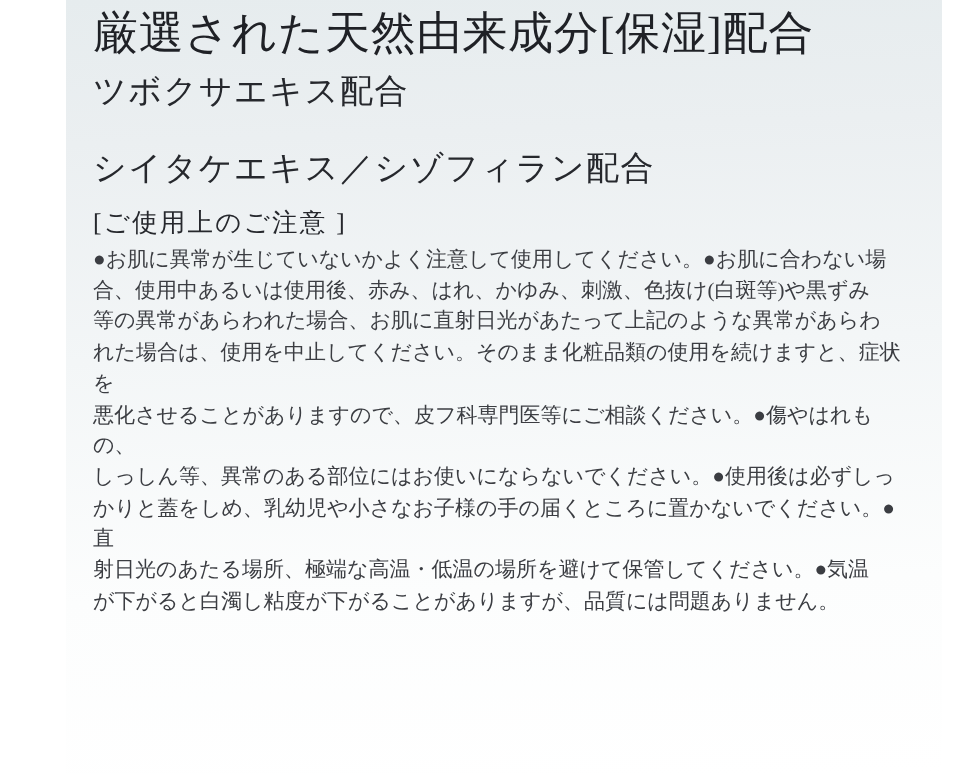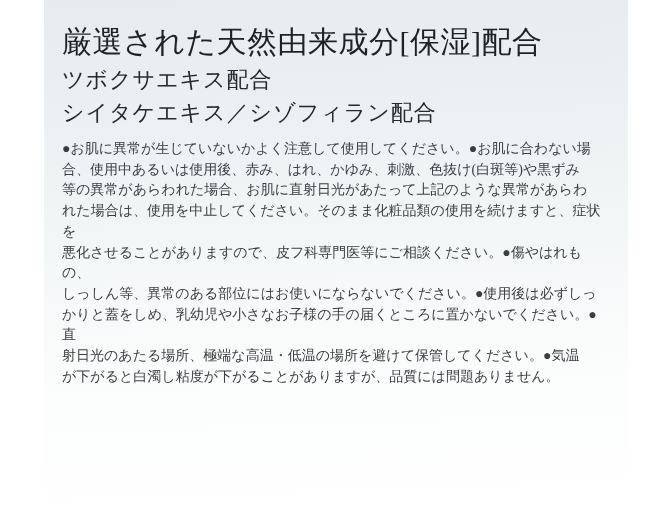--- a/index.html
+++ b/index.html
@@ -23,21 +23,21 @@
   .sheet{
     position:absolute;
     left:44px;top:0;
     width:584px;height:516px;
     background:linear-gradient(178deg,
       var(--bg-top) 0%,
       #ebeff1 18%,
       #f3f6f7 45%,
       #fcfdfd 75%,
       var(--bg-bottom) 100%);
-    padding:24px 18px 0 18px;
+    padding:5px 18px 0 18px;
     overflow:hidden;
   }
   .title{
     font-size:30px;
     line-height:36px;
     font-weight:500;
     letter-spacing:0.5px;
     color:var(--heading-color);
     margin:0 0 7px 0;
     white-space:nowrap;
@@ -51,21 +51,21 @@
     margin:0 0 5px 0;
     white-space:nowrap;
   }
   .body-text{
     font-size:14px;
     line-height:21.7px;
     letter-spacing:0.2px;
     color:var(--body-color);
     white-space:pre-line;
   }
-  .sec-shiitake{margin-top:7px;}
+  .sec-shiitake{margin-top:25px;}
   .sec-notes{margin-top:13px;}
   .notes-title{
     font-size:17px;
     line-height:22px;
     font-weight:500;
     letter-spacing:1.5px;
     color:#26282d;
     margin:0 0 4px 0;
     white-space:pre;
   }
@@ -84,20 +84,21 @@
 
     <section class="sec-tsubokusa">
       <h2 class="h2">ツボクサエキス配合</h2>
     </section>
 
     <section class="sec-shiitake">
       <h2 class="h2">シイタケエキス／シゾフィラン配合</h2>
     </section>
 
     <section class="sec-notes">
+      <h2 class="notes-title">[ご使用上のご注意 ]</h2>
       <p class="body-text">●お肌に異常が生じていないかよく注意して使用してください。●お肌に合わない場
 合、使用中あるいは使用後、赤み、はれ、かゆみ、刺激、色抜け(白斑等)や黒ずみ
 等の異常があらわれた場合、お肌に直射日光があたって上記のような異常があらわ
 れた場合は、使用を中止してください。そのまま化粧品類の使用を続けますと、症状を
 悪化させることがありますので、皮フ科専門医等にご相談ください。●傷やはれもの、
 しっしん等、異常のある部位にはお使いにならないでください。●使用後は必ずしっ
 かりと蓋をしめ、乳幼児や小さなお子様の手の届くところに置かないでください。●直
 射日光のあたる場所、極端な高温・低温の場所を避けて保管してください。●気温
 が下がると白濁し粘度が下がることがありますが、品質には問題ありません。</p>
     </section>

